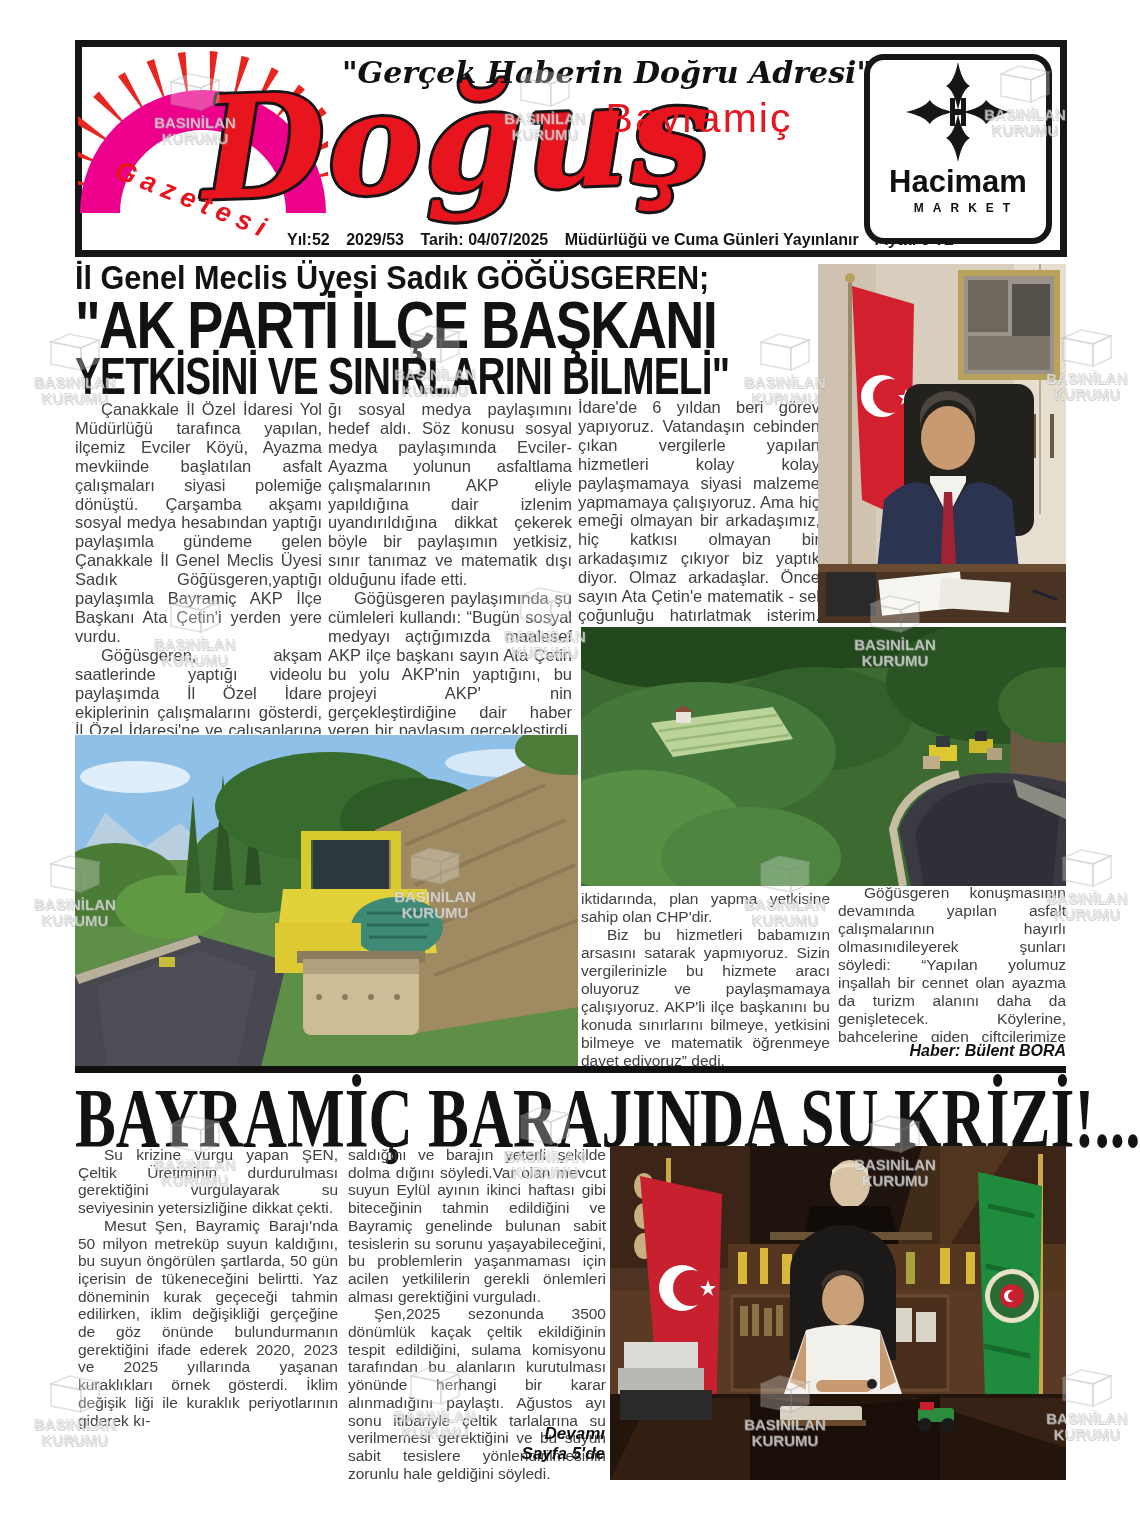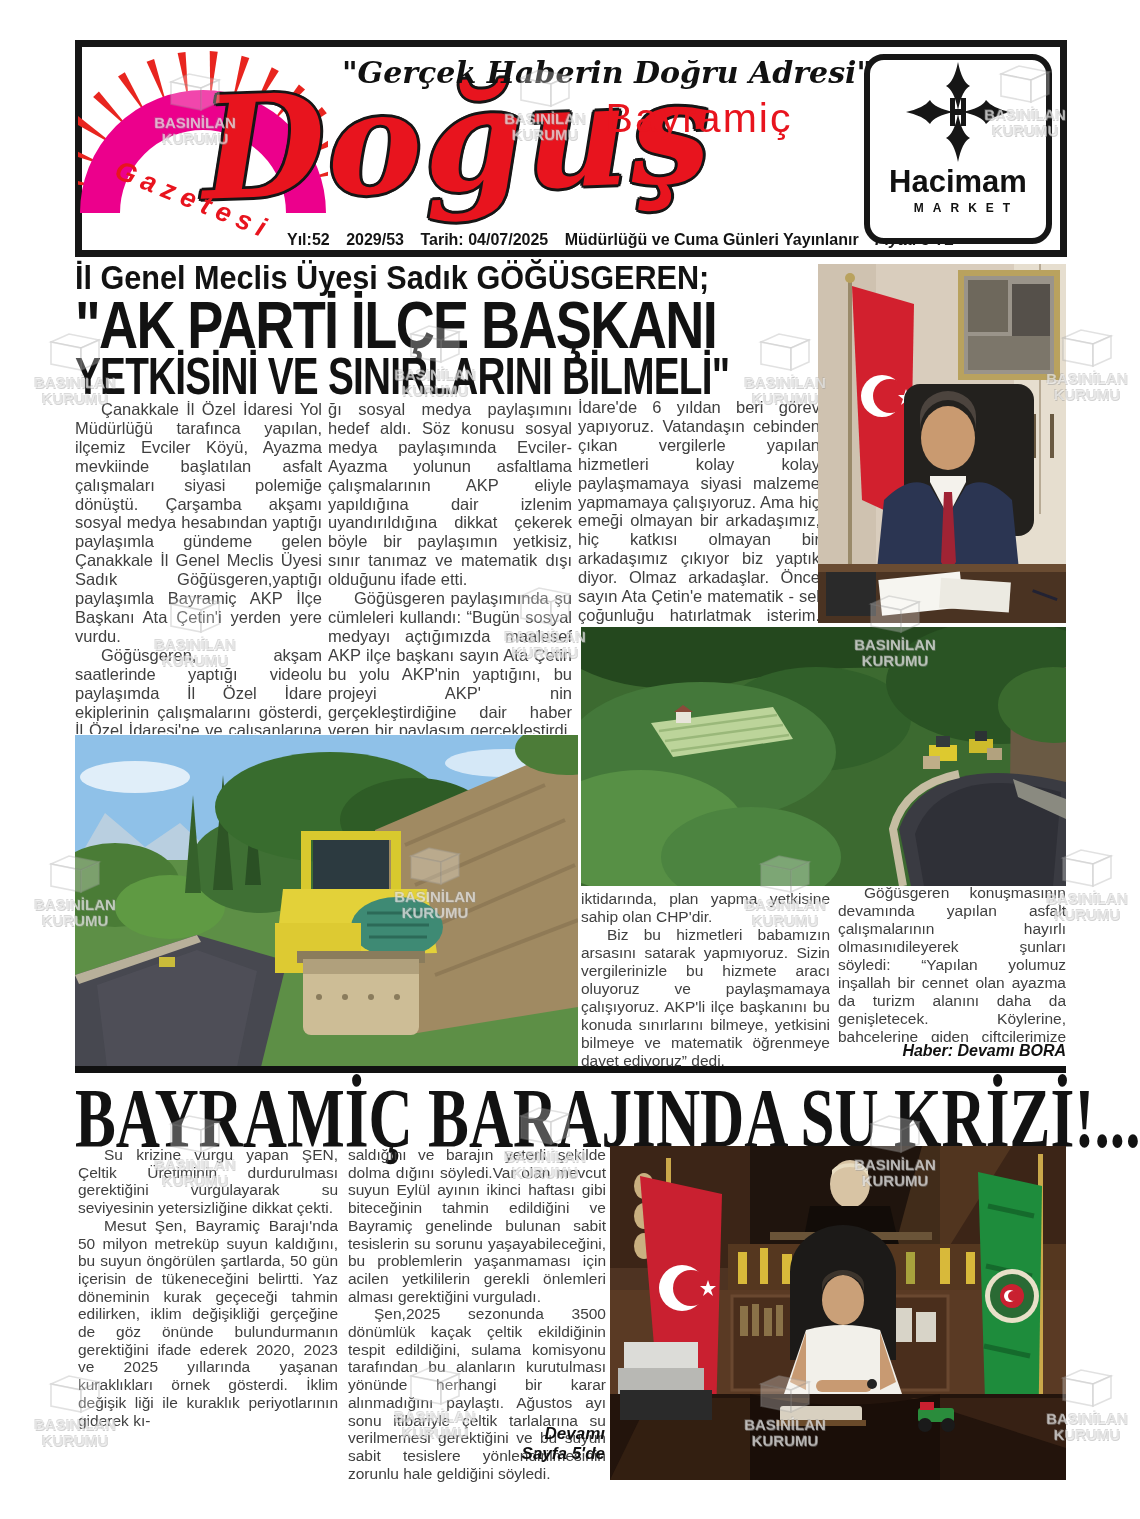--- a/index.html
+++ b/index.html
@@ -150,21 +150,21 @@
   <div class="bodycol c-s1" style="left:578px; top:398px; width:242px; height:228px;">
     <p>İdare'de 6 yıldan beri görev yapıyoruz. Vatandaşın cebinden çıkan vergilerle yapılan hizmetleri kolay kolay paylaşmamaya siyasi malzeme yapmamaya çalışıyoruz. Ama hiç emeği olmayan bir arkadaşımız, hiç katkısı olmayan bir arkadaşımız çıkıyor biz yaptık diyor. Olmaz arkadaşlar. Önce sayın Ata Çetin'e matematik - sel çoğunluğu hatırlatmak isterim. 2004 yılında Çanakkale halkı 19 CHP'li genel meclis üyesini seçti. AKP'li olan 12 üye var. Özel İdare</p>
   </div>
   <div class="bodycol c-s1s" style="left:581px; top:890px; width:249px; height:176px;">
     <p>iktidarında, plan yapma yetkisine sahip olan CHP'dir.</p>
     <p class="ind">Biz bu hizmetleri babamızın arsasını satarak yapmıyoruz. Sizin vergilerinizle bu hizmete aracı oluyoruz ve paylaşmamaya çalışıyoruz. AKP'li ilçe başkanını bu konuda sınırlarını bilmeye, yetkisini bilmeye ve matematik öğrenmeye davet ediyoruz” dedi.</p>
   </div>
   <div class="bodycol c-s1s" style="left:838px; top:884px; width:228px; height:158px;">
     <p class="ind">Göğüsgeren konuşmasının devamında yapılan asfalt çalışmalarının hayırlı olmasınıdileyerek şunları söyledi: “Yapılan yolumuz inşallah bir cennet olan ayazma da turizm alanını daha da genişletecek. Köylerine, bahçelerine giden çiftçilerimize ra - hatlık sağlayacaktır. İlçemize ve halkımıza hayırlı uğurlu olsun diyorum" dedi.</p>
   </div>
-  <div class="byline">Haber: Devamı BORA</div>
+  <div class="byline">Haber: Bülent BORA</div>
 
   <div class="photo" style="left:818px; top:264px; width:248px; height:359px;">
     <svg viewBox="0 0 248 359" preserveAspectRatio="none">
       <rect width="248" height="359" fill="#d9cdbd"></rect>
       <rect width="58" height="359" fill="#cfc2b0"></rect>
       <rect x="196" width="52" height="359" fill="#e6decf"></rect>
       <line x1="222" y1="0" x2="222" y2="250" stroke="#b8ab95" stroke-width="2"></line>
       <rect x="214" y="150" width="4" height="44" fill="#6a5a42"></rect>
       <rect x="232" y="150" width="4" height="44" fill="#6a5a42"></rect>
       <rect x="140" y="6" width="102" height="110" fill="#b9a25e"></rect>

